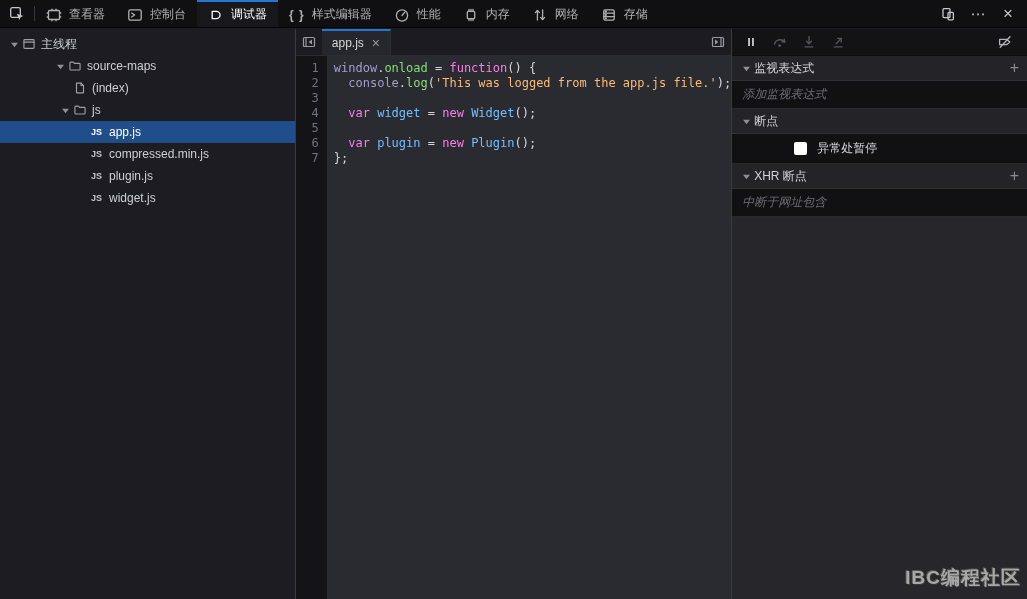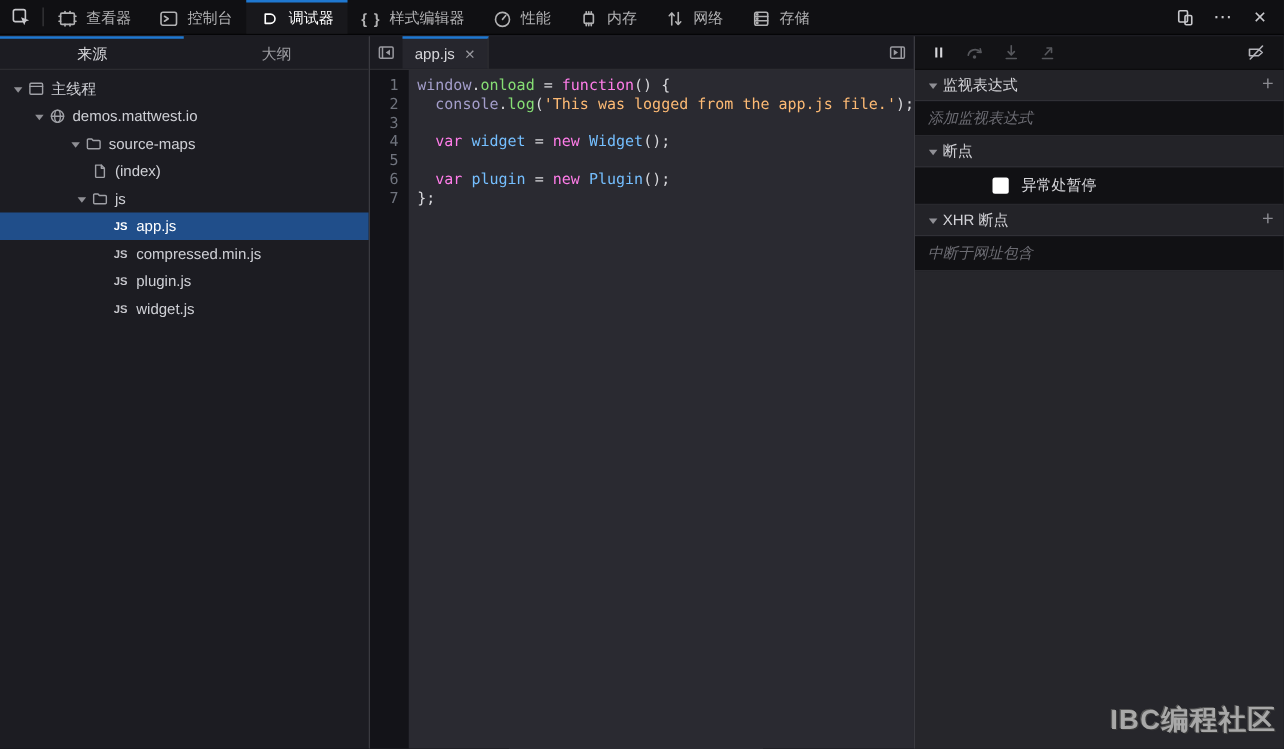--- a/index.html
+++ b/index.html
@@ -74,21 +74,21 @@
   .plusbtn { margin-left:auto; color:#8a8a90; font-size:16px; line-height:1; }
   .rrow { background:#111114; border-bottom:1px solid #28282d; display:flex; align-items:center; color:#d7d7db;padding-left:44px; }
   .rrow.input { height:28px; padding-left:10px; }
   .rrow.input .ph { font-style:italic; color:#6c6c73; }
   .rrow.check { height:30px; }
   .cbox { width:13px; height:13px; background:#ffffff; border-radius:2px; margin-left:18px; }
   .rrow.check .lbl { margin-left:10px; }
   .rfill { flex:1; background:#26262b; }
 
   
-  .watermark { position:absolute; right:6px; bottom:8px; font-size:22px; font-weight:bold; color:#a8a8a8;
+  .watermark { position:absolute; right:6px; bottom:8px; font-size:19px; font-weight:bold; color:#a8a8a8;
     text-shadow:1px 1px 0 #3a3a3a, -1px -1px 0 #555; letter-spacing:1px; }
 
   svg { display:block; }
 </style>
 </head>
 <body>
 
 <div class="app">
 
   <div class="toolbar">
@@ -203,53 +203,34 @@
         </div>
         <div class="tb-rbtn">
           <span class="icon"><span class="glyph close">×</span></span>
         </div>
       </div>
   </div>
 
   <div class="content">
 
     <div class="leftpane">
-      <div class="lefttabs" id="lefttabs">
-          <div class="lefttab active">来源</div>
-          <div class="lefttab">大纲</div>
-        </div>
       <div class="tree" id="tree">
           <div class="trow" style="padding-left: 8px;">
             <span class="twisty">
               <svg width="9" height="9" viewBox="0 0 10 10">
                 <polygon points="1.2,3 8.8,3 5,8" fill="currentColor"></polygon>
               </svg>
             </span>
             <span class="ticon">
               <svg width="14" height="14" viewBox="0 0 16 16" fill="none" stroke="currentColor" stroke-width="1.3" stroke-linecap="round" stroke-linejoin="round">
                 <rect x="2.2" y="3" width="11.6" height="10" rx="1"></rect>
                 <line x1="2.2" y1="5.8" x2="13.8" y2="5.8"></line>
               </svg>
             </span>
             <span class="tlabel">主线程</span>
-          </div>
-          <div class="trow" style="padding-left: 25px;">
-            <span class="twisty">
-              <svg width="9" height="9" viewBox="0 0 10 10">
-                <polygon points="1.2,3 8.8,3 5,8" fill="currentColor"></polygon>
-              </svg>
-            </span>
-            <span class="ticon">
-              <svg width="14" height="14" viewBox="0 0 16 16" fill="none" stroke="currentColor" stroke-width="1.3" stroke-linecap="round" stroke-linejoin="round">
-                <circle cx="8" cy="8" r="5.6"></circle>
-                <ellipse cx="8" cy="8" rx="2.6" ry="5.6"></ellipse>
-                <line x1="2.4" y1="8" x2="13.6" y2="8"></line>
-              </svg>
-            </span>
-            <span class="tlabel">demos.mattwest.io</span>
           </div>
           <div class="trow" style="padding-left: 54px;">
             <span class="twisty">
               <svg width="9" height="9" viewBox="0 0 10 10">
                 <polygon points="1.2,3 8.8,3 5,8" fill="currentColor"></polygon>
               </svg>
             </span>
             <span class="ticon">
               <svg width="14" height="14" viewBox="0 0 16 16" fill="none" stroke="currentColor" stroke-width="1.3" stroke-linecap="round" stroke-linejoin="round">
                 <path d="M2.2 4.6 A1 1 0 0 1 3.2 3.6 H6.2 L7.4 5 H12.8 A1 1 0 0 1 13.8 6 V11.6 A1 1 0 0 1 12.8 12.6 H3.2 A1 1 0 0 1 2.2 11.6 Z"></path>

